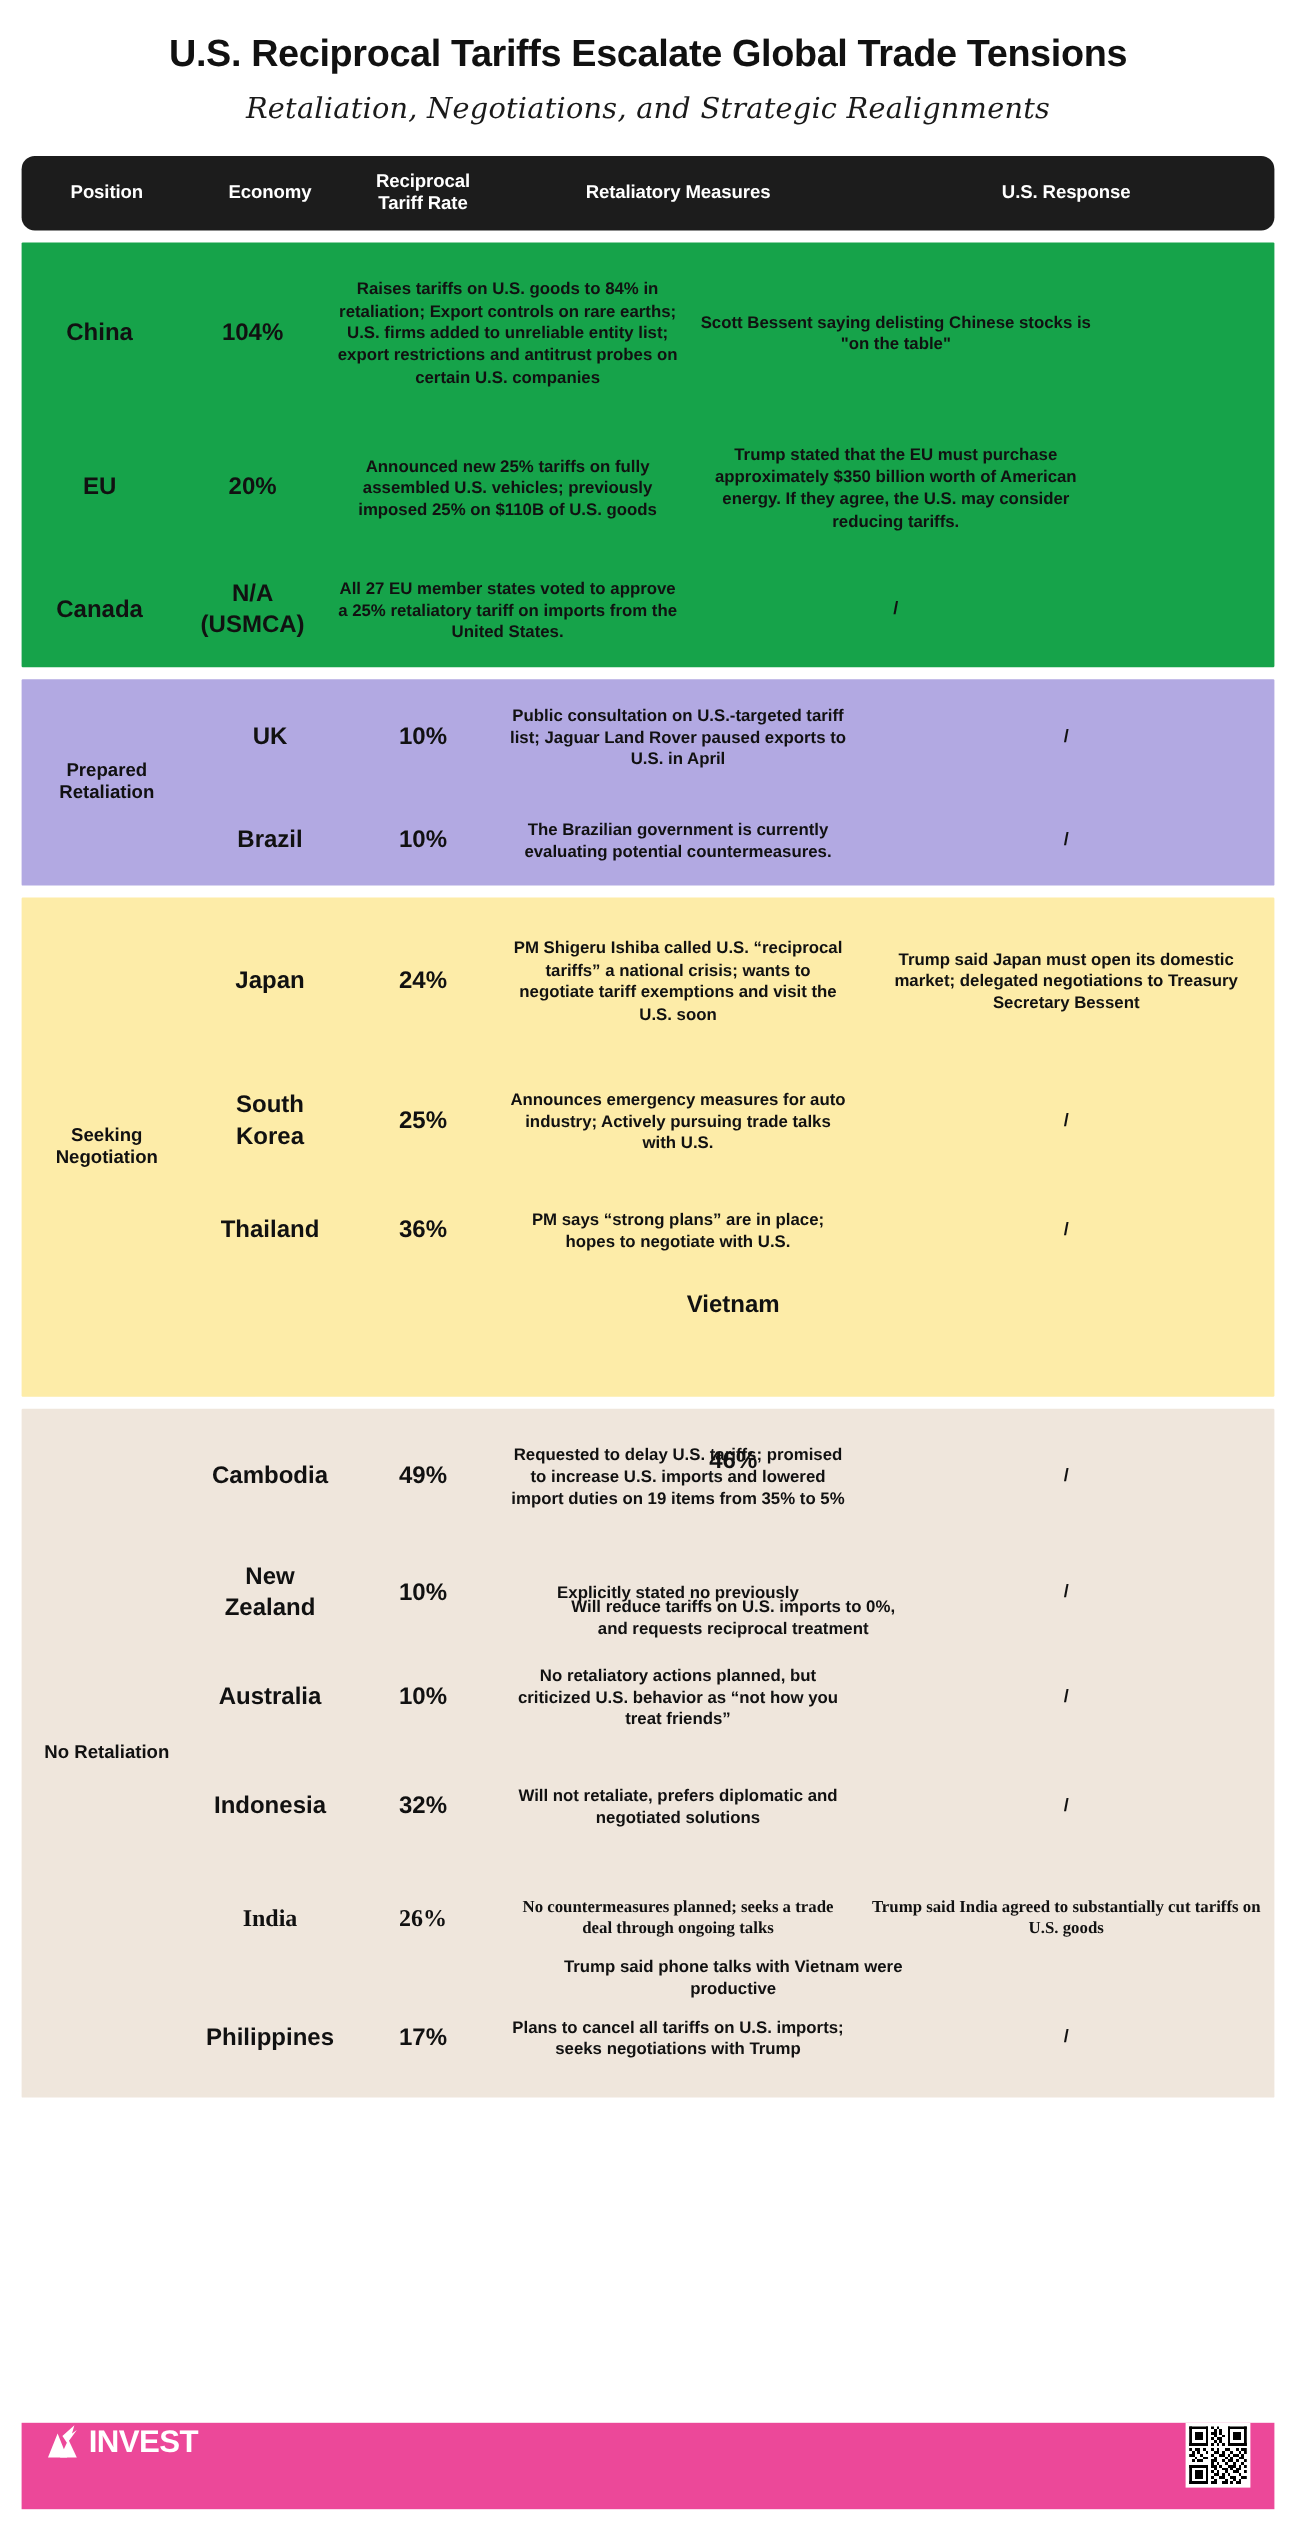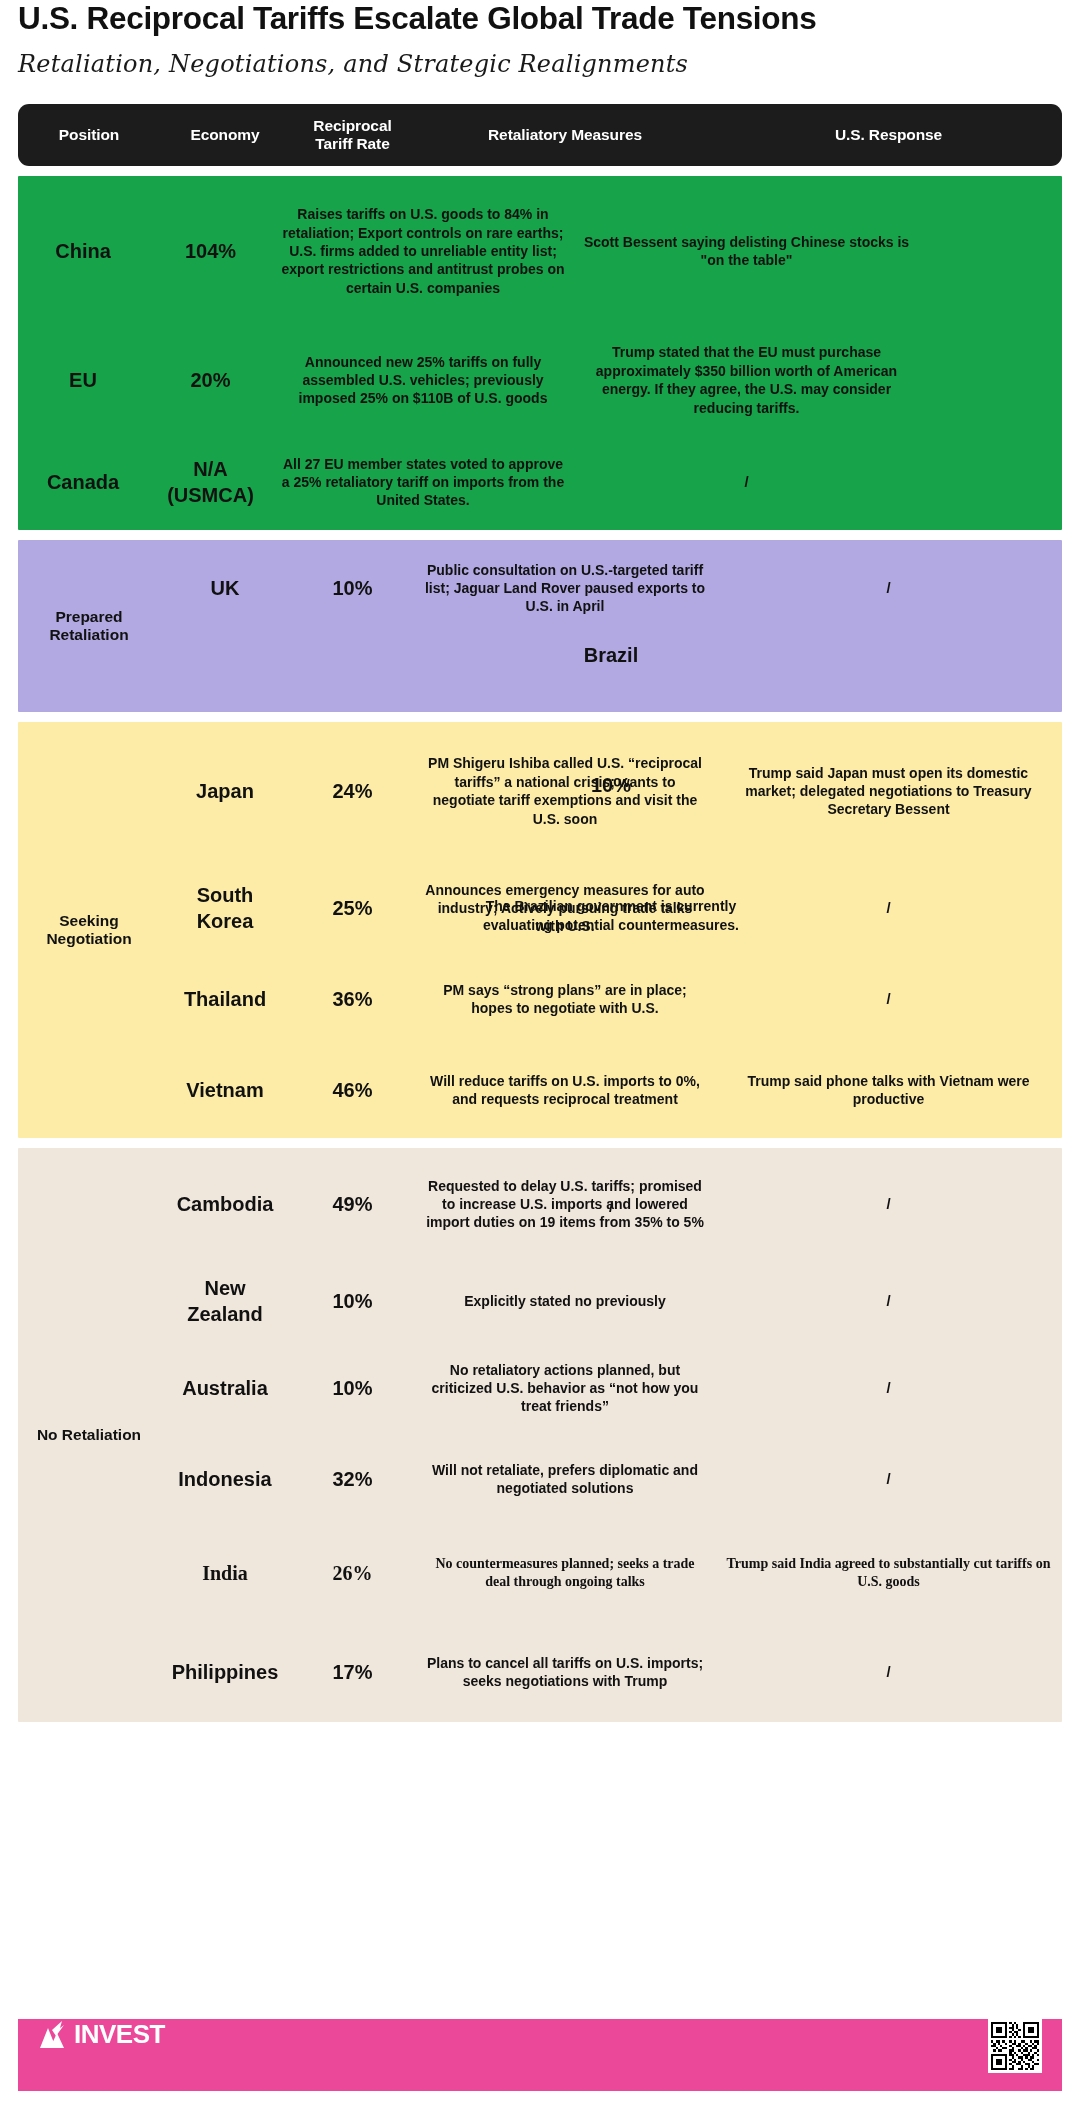--- a/index.html
+++ b/index.html
@@ -5,21 +5,21 @@
   * { box-sizing: border-box; margin: 0; padding: 0; }
   html, body {
     width: 1080px; height: 2109px;
     background: #ffffff;
     font-family: "Liberation Sans", sans-serif;
     overflow: hidden;
   }
   .page { width: 1080px; height: 2109px; position: relative; padding: 0 18px; }
 
   
-  .titlebar { }
+  .titlebar { padding-top: 26px; text-align: center; }
   .title {
     font-size: 31.5px; font-weight: 700; color: #111111;
     letter-spacing: -0.3px; line-height: 1.15;
   }
   .subtitle {
     margin-top: 14px; font-size: 24px; color: #1a1a1a;
     font-family: "DejaVu Serif", serif;
     font-style: italic; font-weight: 400; letter-spacing: 0.2px;
   }
 
@@ -64,25 +64,25 @@
   }
   .row .cell.economy { font-size: 20px; }
   .row .cell.rate    { font-size: 20px; }
   .row .cell.slash   { font-size: 15px; font-weight: 600; }
 
   
   .green  .row.r1 { height: 150px; }
   .green  .row.r2 { height: 108px; }
   .green  .row.r3 { height: 96px; }
   .purple .row.r1 { height: 96px; }
-  .purple .row.r2 { height: 76px; flex-direction: column; }
+  .purple .row.r2 { height: 76px; }
   .yellow .row.r1 { height: 138px; }
   .yellow .row.r2 { height: 96px; }
   .yellow .row.r3 { height: 86px; }
-  .yellow .row.r4 { height: 96px; }
+  .yellow .row.r4 { height: 96px; flex-direction: column; }
   .beige  .row.r1 { height: 112px; }
   .beige  .row.r2 { height: 82px; }
   .beige  .row.r3 { height: 92px; }
   .beige  .row.r4 { height: 90px; }
   .beige  .row.r5 { height: 98px; font-family: Liberation Serif, serif; }
   .beige  .row.r6 { height: 100px; }
 
   
   .footer {
     position: absolute; left: 18px; right: 18px; bottom: 18px;

